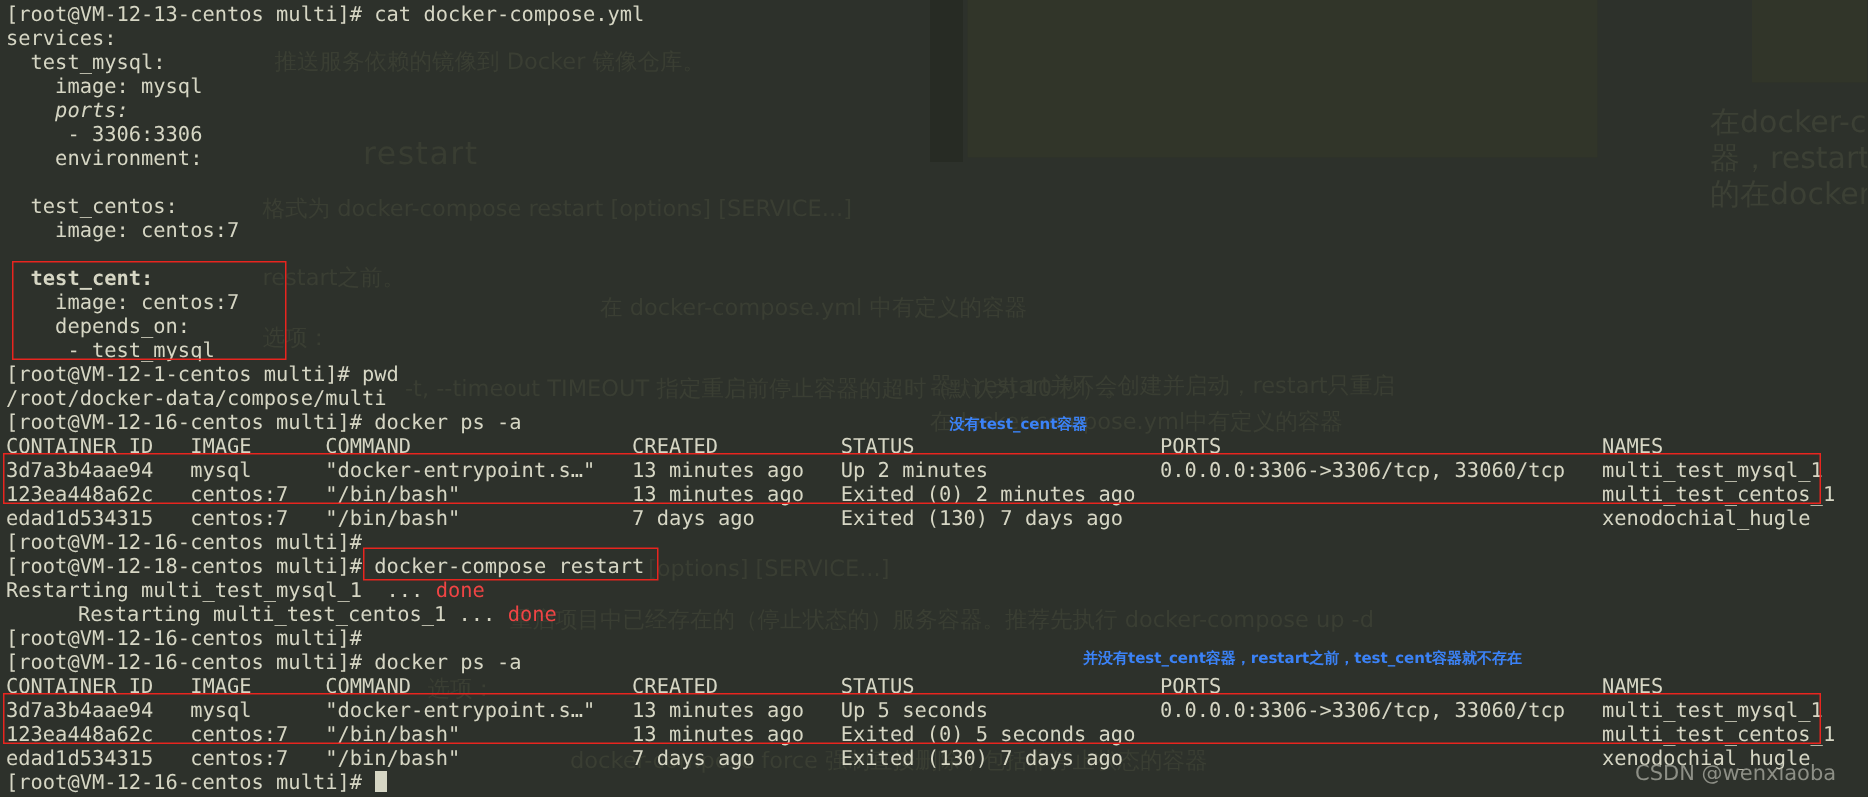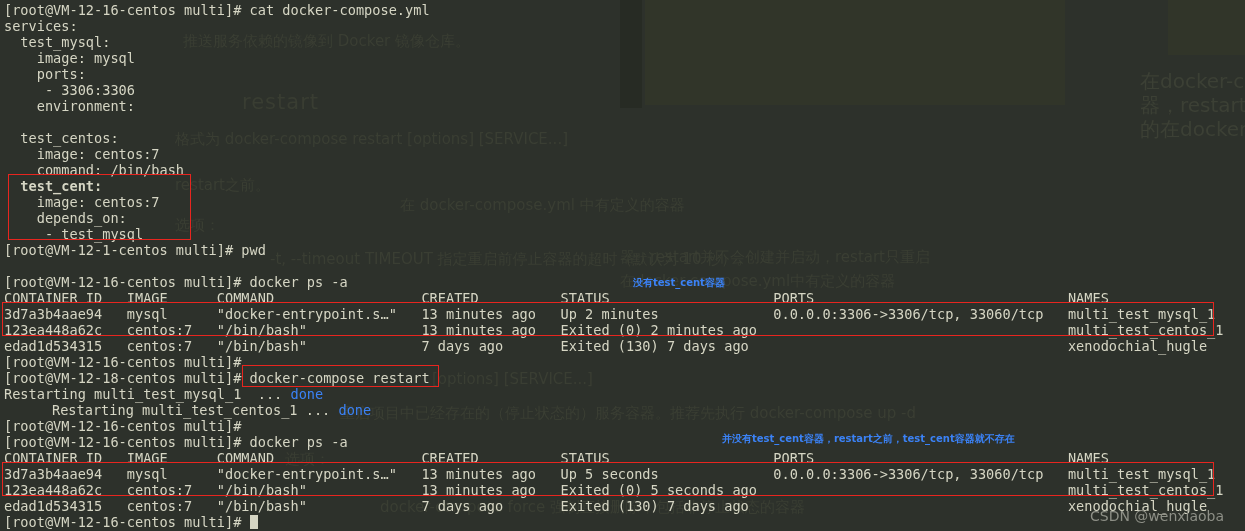--- a/index.html
+++ b/index.html
@@ -59,21 +59,21 @@
   .line {
     position: absolute;
     left: 4px;
     height: 16px;
     line-height: 16px;
     font-size: 13.6px;
     color: #d6d6c4;
     white-space: pre;
     letter-spacing: 0px;
   }
-  .g { color: #3b82f6; }
+  .g { color: #ef4444; }
   .cursor {
     display: inline-block;
     width: 8px;
     height: 14px;
     background: #d6d6c4;
     vertical-align: -2px;
   }
 
   
   .redbox {
@@ -124,35 +124,35 @@
       <div class="ghost-text med" style="left: 432px; top: 370px;">[options] [SERVICE...]</div>
       <div class="ghost-text med" style="left: 340px; top: 404px;">重启项目中已经存在的（停止状态的）服务容器。推荐先执行 docker-compose up -d</div>
       <div class="ghost-text med" style="left: 285px; top: 450px;">选项：</div>
       <div class="ghost-text med" style="left: 380px; top: 498px;">docker-compose force 强制直接删除，包括非停止状态的容器</div>
       <div class="ghost-text right" style="left: 1140px; top: 68px;">在docker-co</div>
       <div class="ghost-text right" style="left: 1140px; top: 92px;">器，restart</div>
       <div class="ghost-text right" style="left: 1140px; top: 116px;">的在docker-</div>
     </div>
 
   <div class="term" id="term">
-      <div class="line" style="top: 2px;"><span>[root@VM-12-16-centos multi]# cat docker-compose.yml</span></div>
+      <div class="line" style="top: 2px;"><span>[root@VM-12-13-centos multi]# cat docker-compose.yml</span></div>
       <div class="line" style="top: 18px;"><span>services:</span></div>
       <div class="line" style="top: 34px;"><span>  test_mysql:</span></div>
       <div class="line" style="top: 50px;"><span>    image: mysql</span></div>
-      <div class="line" style="top: 66px;"><span>    ports:</span></div>
+      <div class="line" style="top: 66px; font-style: italic;"><span>    ports:</span></div>
       <div class="line" style="top: 82px;"><span>     - 3306:3306</span></div>
       <div class="line" style="top: 98px;"><span>    environment:</span></div>
       <div class="line" style="top: 130px;"><span>  test_centos:</span></div>
       <div class="line" style="top: 146px;"><span>    image: centos:7</span></div>
-      <div class="line" style="top: 162px;"><span>    command: /bin/bash</span></div>
       <div class="line" style="top: 178px; font-weight: bold;"><span>  test_cent:</span></div>
       <div class="line" style="top: 194px;"><span>    image: centos:7</span></div>
       <div class="line" style="top: 210px;"><span>    depends_on:</span></div>
       <div class="line" style="top: 214px; margin-top: 12px;"><span>     - test_mysql</span></div>
       <div class="line" style="top: 242px;"><span>[root@VM-12-1-centos multi]# pwd</span></div>
+      <div class="line" style="top: 258px;"><span>/root/docker-data/compose/multi</span></div>
       <div class="line" style="top: 274px;"><span>[root@VM-12-16-centos multi]# docker ps -a</span></div>
       <div class="line" style="top: 290px;"><span>CONTAINER ID   IMAGE      COMMAND                  CREATED          STATUS                    PORTS                               NAMES</span></div>
       <div class="line" style="top: 306px;"><span>3d7a3b4aae94   mysql      "docker-entrypoint.s…"   13 minutes ago   Up 2 minutes              0.0.0.0:3306-&gt;3306/tcp, 33060/tcp   multi_test_mysql_1</span></div>
       <div class="line" style="top: 322px;"><span>123ea448a62c   centos:7   "/bin/bash"              13 minutes ago   Exited (0) 2 minutes ago                                      multi_test_centos_1</span></div>
       <div class="line" style="top: 338px;"><span>edad1d534315   centos:7   "/bin/bash"              7 days ago       Exited (130) 7 days ago                                       xenodochial_hugle</span></div>
       <div class="line" style="top: 354px;"><span>[root@VM-12-16-centos multi]#</span></div>
       <div class="line" style="top: 370px;"><span>[root@VM-12-18-centos multi]# docker-compose restart</span></div>
       <div class="line" style="top: 386px;"><span>Restarting multi_test_mysql_1  ... </span><span class="g">done</span></div>
       <div class="line" style="top: 402px; margin-left: 48px;"><span>Restarting multi_test_centos_1 ... </span><span class="g">done</span></div>
       <div class="line" style="top: 418px;"><span>[root@VM-12-16-centos multi]#</span></div>

